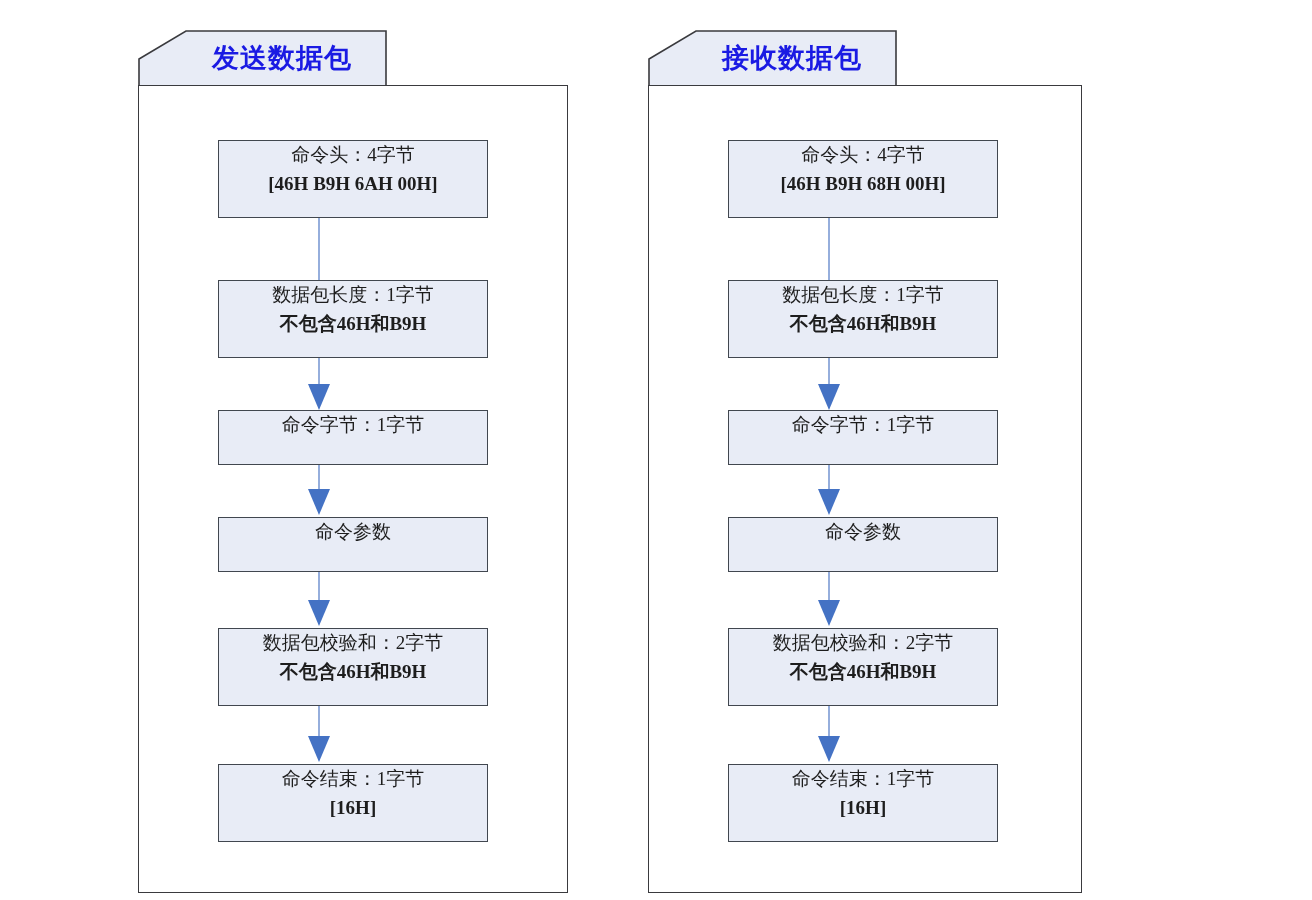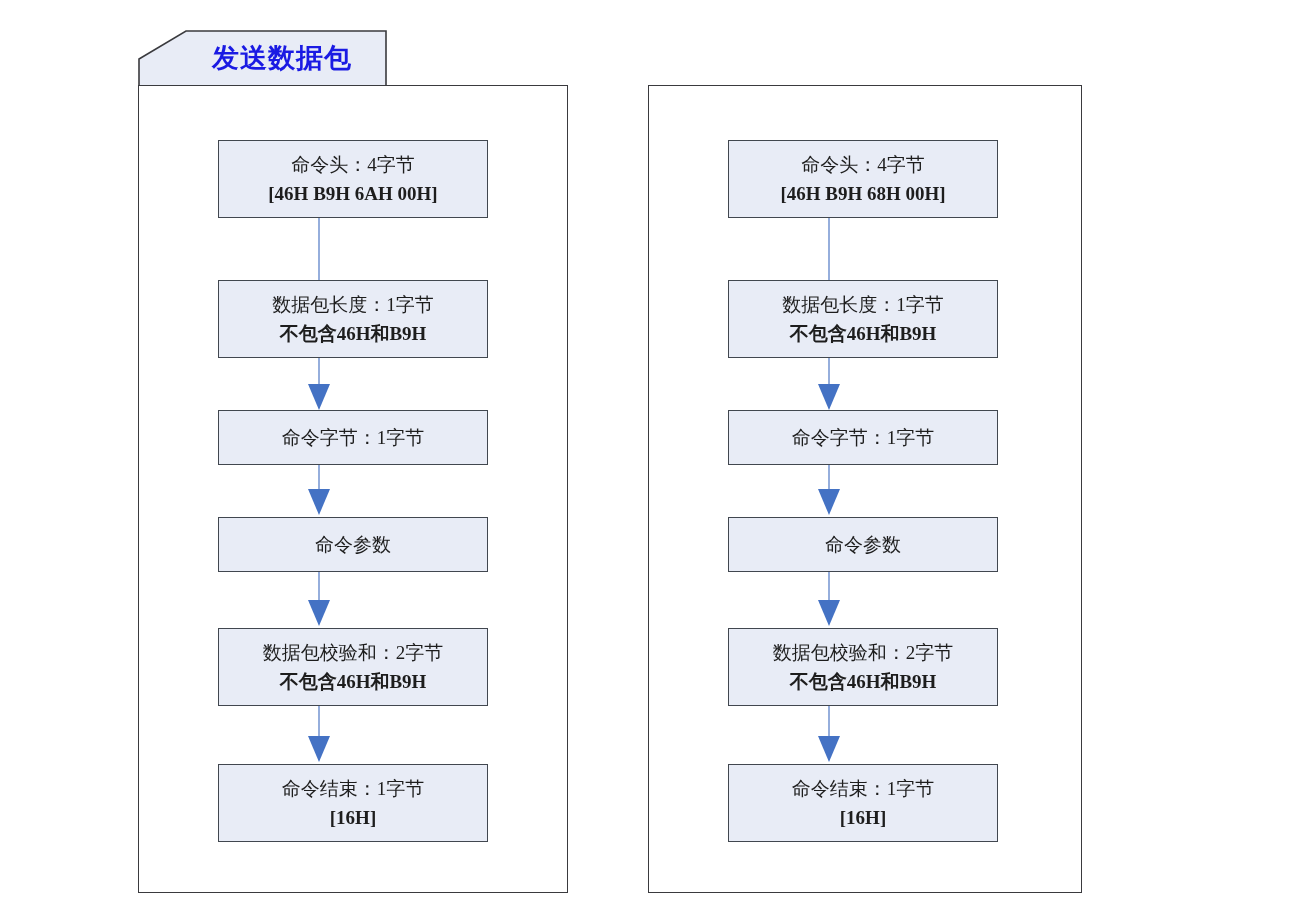--- a/index.html
+++ b/index.html
@@ -65,21 +65,20 @@
 
   
   .flow-box {
     position: absolute;
     background: #e8ecf6;
     border: 1.6px solid #41474f;
     box-sizing: border-box;
     display: flex;
     flex-direction: column;
     align-items: center;
-    justify-content: center;
     color: #1d1d1d;
     font-size: 19px;
     line-height: 1.45;
     font-family: "Liberation Serif", "DejaVu Serif", serif;
     text-align: center;
     white-space: nowrap;
   }
   .flow-box .l2 {
     margin-top: 1px;
     font-weight: bold;
@@ -166,20 +165,26 @@
     </div>
 
     <div class="flow-box" style="left:80px; top:734px; width:270px; height:78px;">
       <div>命令结束：1字节</div>
       <div class="l2">[16H]</div>
     </div>
   </div>
 
   <div class="panel" style="left:648px; top:30px; width:434px; height:863px;">
 
+    <div class="panel-tab">
+      <svg width="250" height="58" viewBox="0 0 250 58">
+        <path d="M1,57 L1,29 L48,1 L248,1 L248,57 Z" fill="#e8ecf6" stroke="#3a3a3e" stroke-width="1.6"></path>
+      </svg>
+      <div class="panel-tab-label">接收数据包</div>
+    </div>
 
     <div class="panel-body" style="width:434px; height:808px;"></div>
 
     <div class="flow-box" style="left:80px; top:110px; width:270px; height:78px;">
       <div>命令头：4字节</div>
       <div class="l2">[46H B9H 68H 00H]</div>
     </div>
 
     <div class="connector" style="left:166px; top:188px; width:30px; height:92px;">
       <svg width="30" height="92" viewBox="0 0 30 92">

